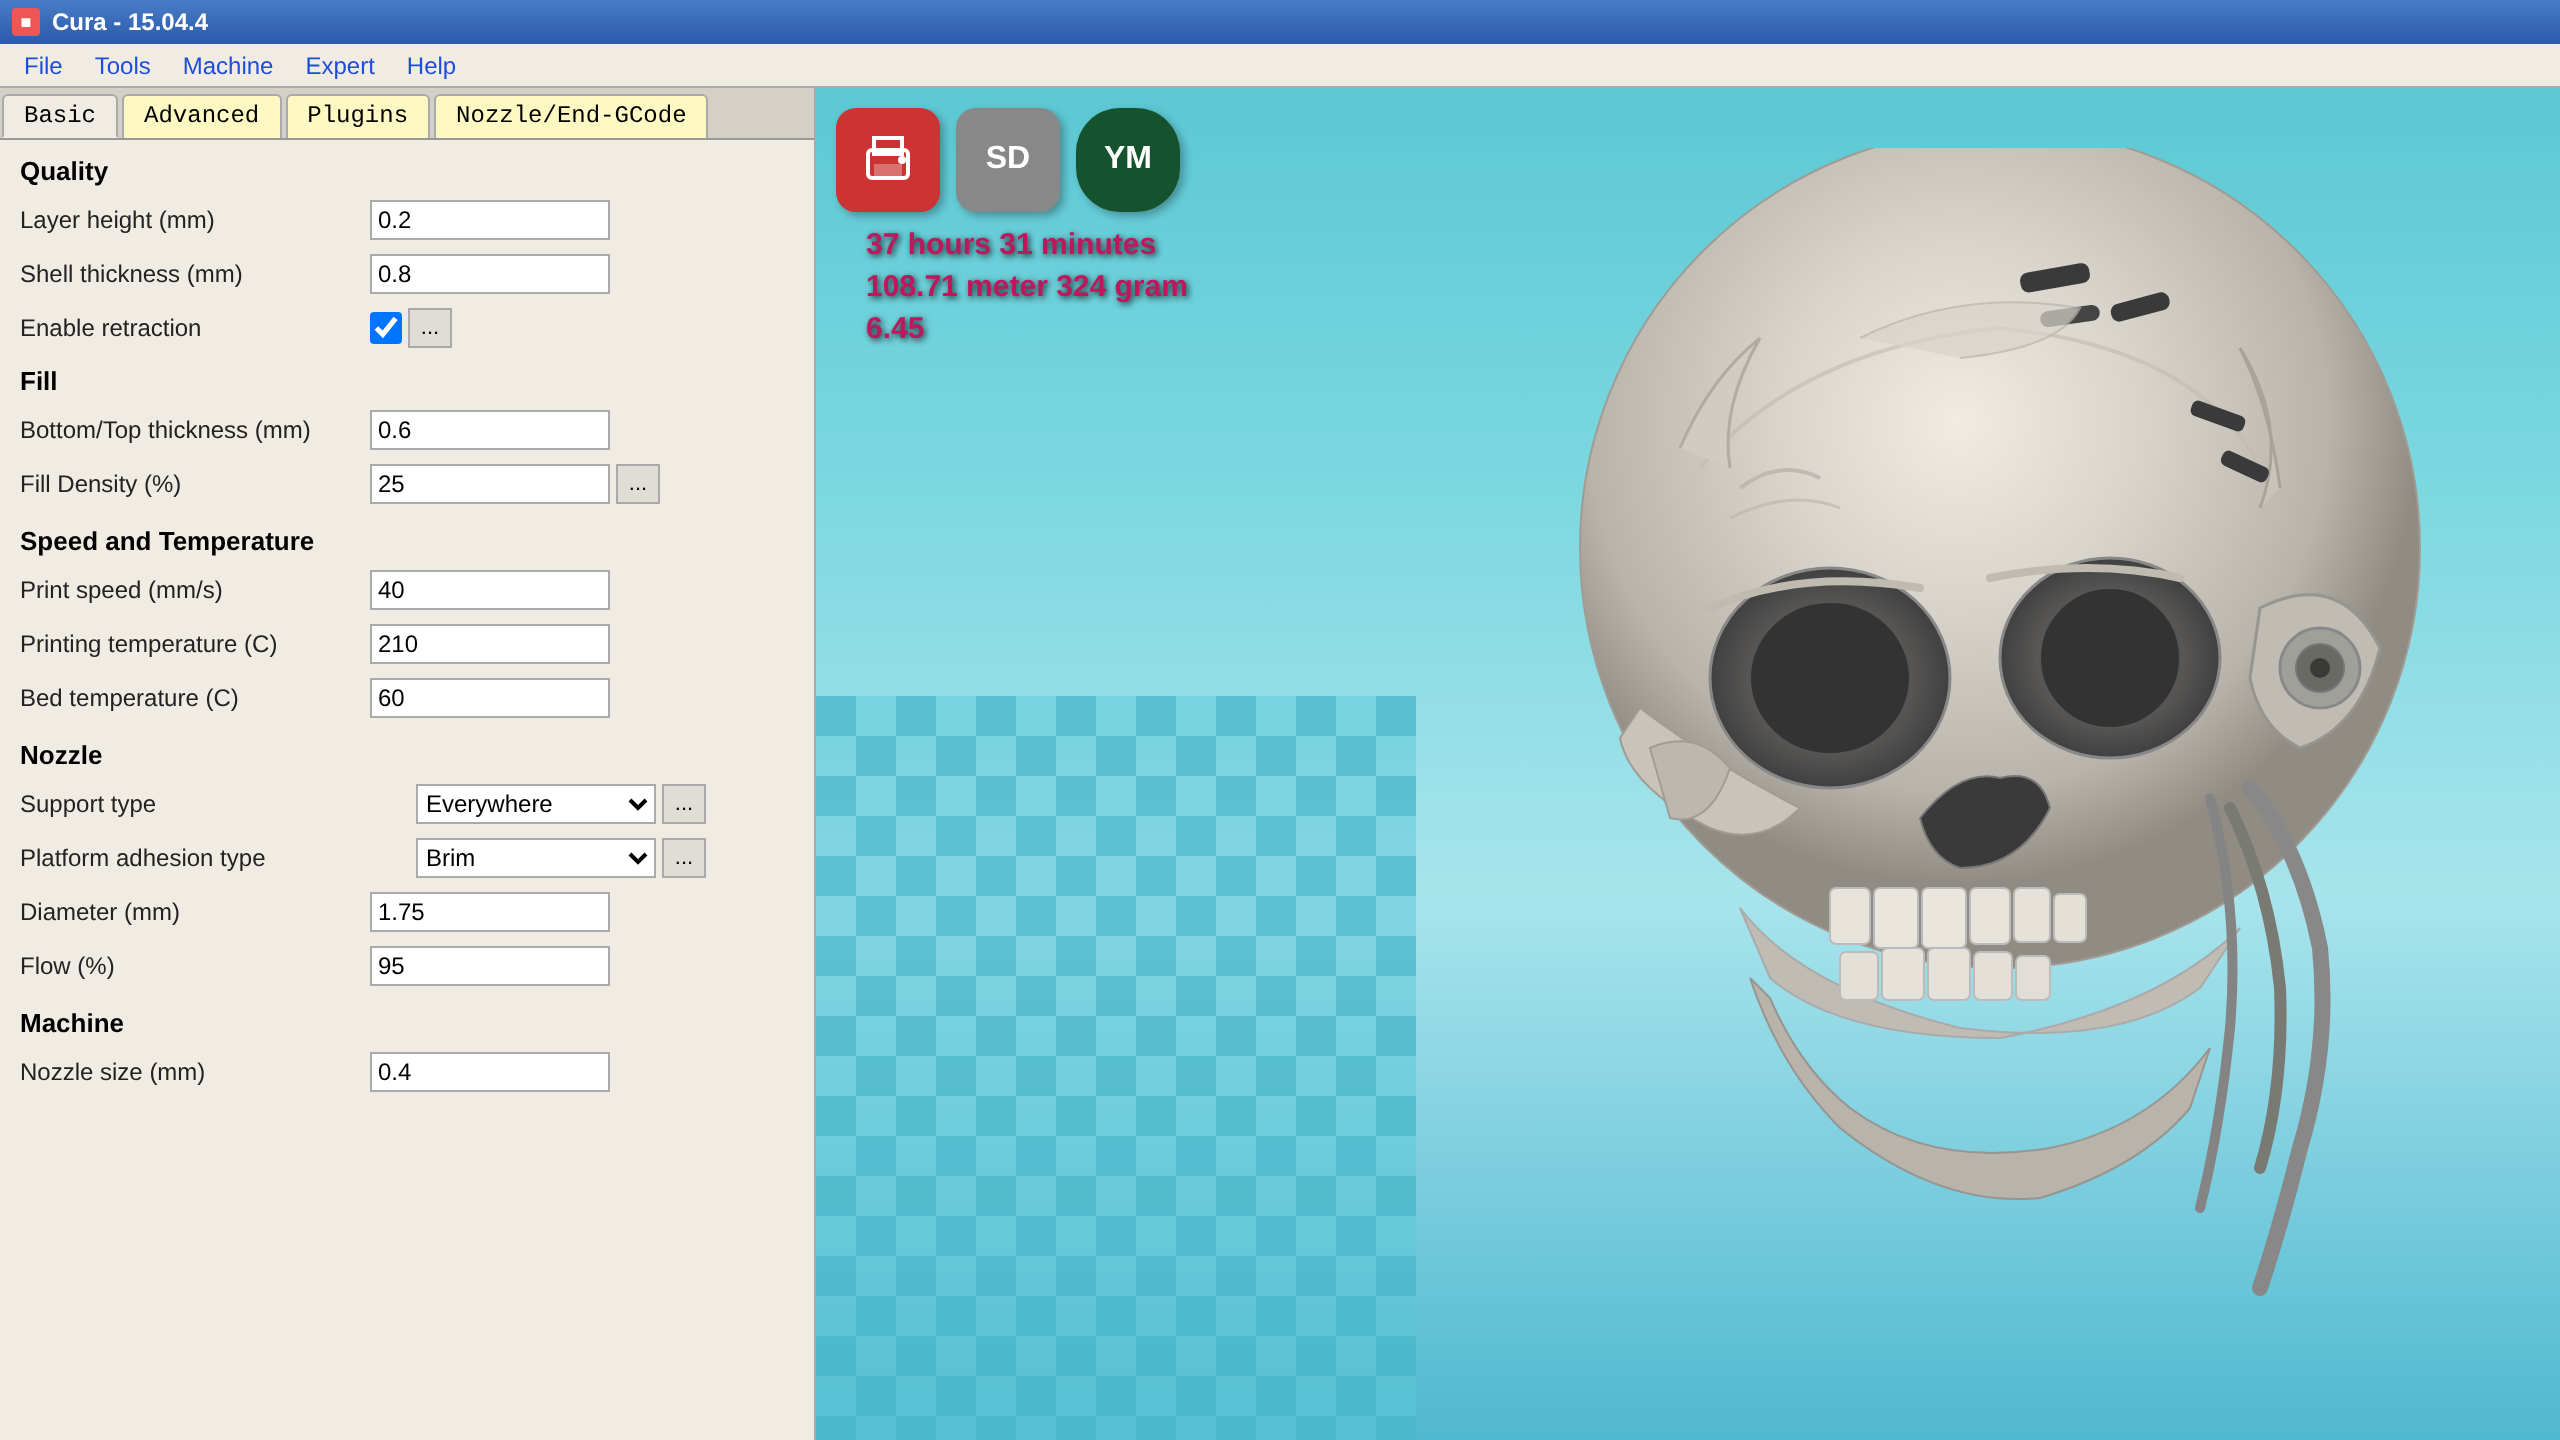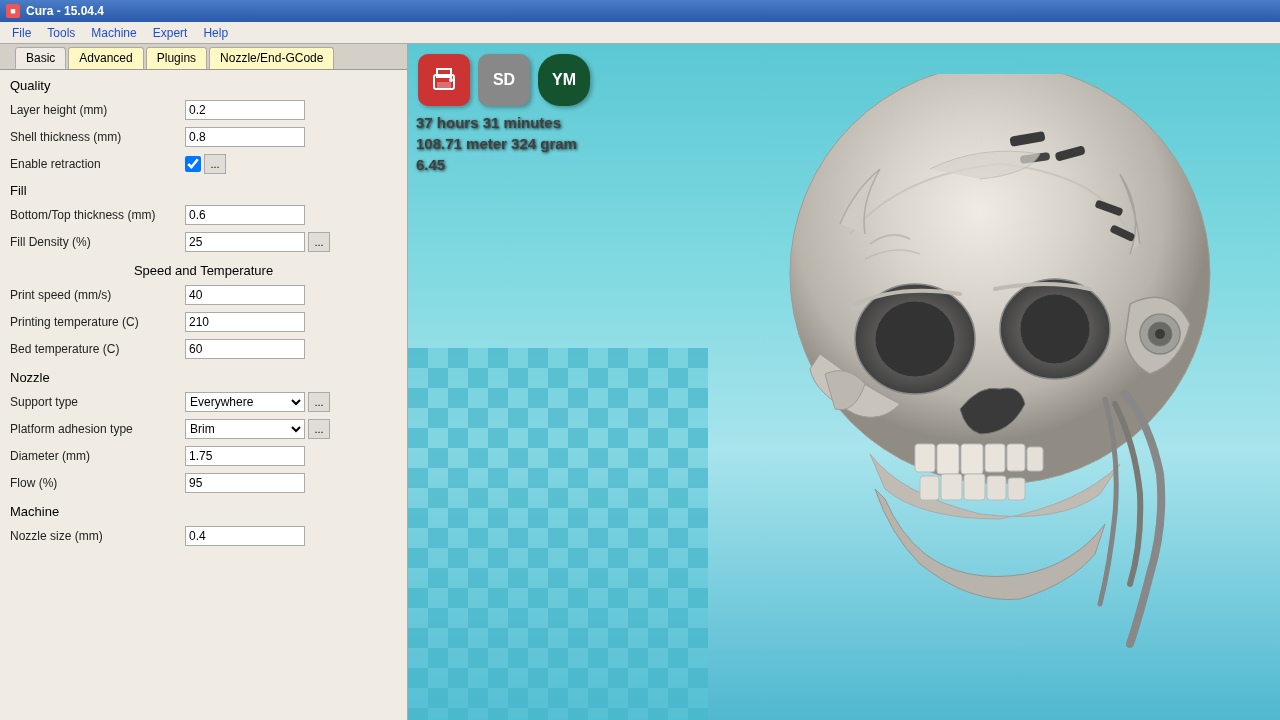--- a/index.html
+++ b/index.html
@@ -63,21 +63,22 @@
       border-right: 1px solid #aaa;
       display: flex;
       flex-direction: column;
     }
 
     
     .tab-bar {
       display: flex;
       background: #d4d0c8;
       border-bottom: 1px solid #999;
-      padding: 3px 15px 0;
+      padding: 3px 1px 0;
+      font-family: Liberation Mono, monospace;
     }
     .tab {
       padding: 3px 10px;
       font-size: 12px;
       cursor: pointer;
       border: 1px solid #aaa;
       border-bottom: none;
       background: #fef9c3;
       margin-right: 2px;
       border-radius: 3px 3px 0 0;
@@ -90,21 +91,21 @@
     }
 
     
     .settings-content {
       padding: 8px 10px;
       flex: 1;
       overflow-y: auto;
     }
 
     .section-title {
-      font-weight: normal;
+      font-weight: bold;
       font-size: 13px;
       margin-bottom: 6px;
       margin-top: 8px;
       color: #000;
     }
     .section-title:first-child { margin-top: 0; }
 
     .field-row {
       display: flex;
       align-items: center;
@@ -139,20 +140,21 @@
       cursor: pointer;
       margin-left: 3px;
       display: flex;
       align-items: center;
       justify-content: center;
     }
 
     .field-select-wrap {
       display: flex;
       align-items: flex-start;
+      margin-left: 23px;
     }
     .field-select {
       width: 120px;
       height: 20px;
       font-size: 12px;
       border: 1px solid #aaa;
       background: white;
     }
 
     
@@ -202,22 +204,22 @@
       cursor: pointer;
       box-shadow: 2px 2px 4px rgba(0,0,0,0.3);
     }
     .icon-btn-red { background: #cc3333; color: white; }
     .icon-btn-gray { background: #888888; color: white; }
     .icon-btn-lime { background: #14532d; color: white; font-weight: bold; font-size: 14px; border-radius: 22px; }
 
     .print-info {
       position: absolute;
       top: 68px;
-      left: 8px;
-      color: #404040;
+      left: 25px;
+      color: #be185d;
       font-size: 15px;
       font-weight: bold;
       text-shadow: 1px 1px 3px rgba(0,0,0,0.8);
       line-height: 1.4;
     }
 
     
     .sky-bg {
       position: absolute;
       top: 0; left: 0; right: 0; bottom: 0;
@@ -286,21 +288,21 @@
         <span class="field-label">Bottom/Top thickness (mm)</span>
         <input class="field-input" type="text" value="0.6" style="">
       </div>
 
       <div class="field-row">
         <span class="field-label">Fill Density (%)</span>
         <input class="field-input" type="text" value="25" style="">
         <div class="field-btn-dots">...</div>
       </div>
 
-      <div class="section-title" style="margin-top:10px;text-align:center;">Speed and Temperature</div>
+      <div class="section-title" style="margin-top:10px;">Speed and Temperature</div>
 
       <div class="field-row">
         <span class="field-label">Print speed (mm/s)</span>
         <input class="field-input" type="text" value="40" style="">
       </div>
 
       <div class="field-row">
         <span class="field-label">Printing temperature (C)</span>
         <input class="field-input" type="text" value="210" style="">
       </div>

